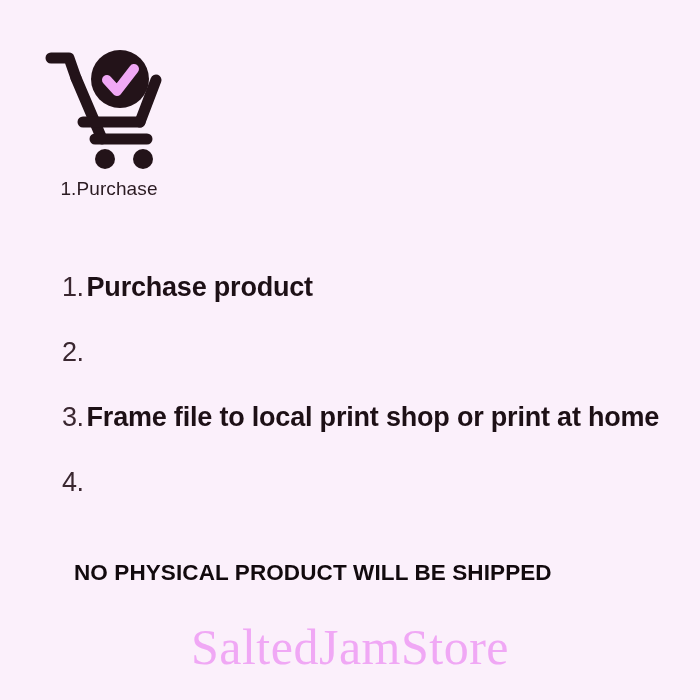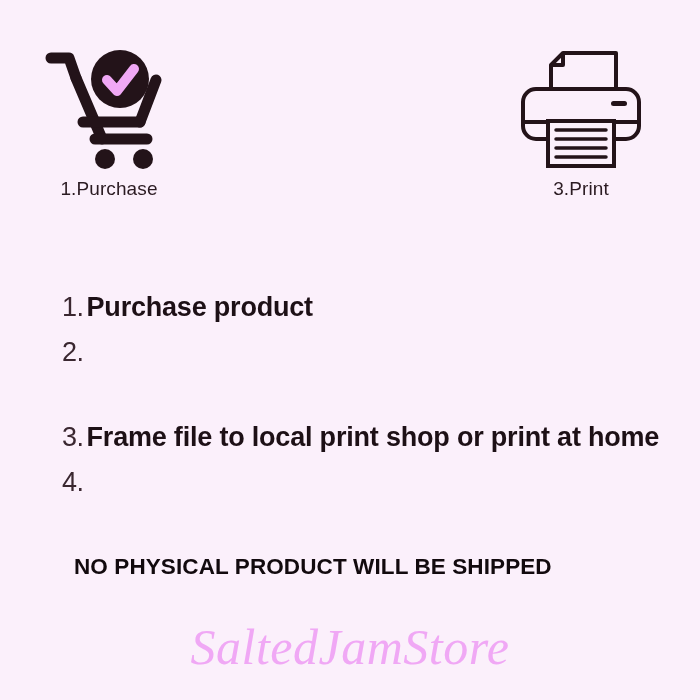--- a/index.html
+++ b/index.html
@@ -15,21 +15,21 @@
     font-family: "Liberation Sans", sans-serif;
     color: #231319;
     position: relative;
   }
 
   
   .icon-strip {
     display: flex;
     justify-content: space-between;
     align-items: flex-end;
-    padding: 14px 44px 0 34px;
+    padding: 14px 24px 0 34px;
     height: 200px;
   }
 
   .icon-step {
     display: flex;
     flex-direction: column;
     align-items: center;
     width: 150px;
   }
 
@@ -68,47 +68,45 @@
     margin-right: 3px;
     letter-spacing: -0.5px;
   }
 
   .step-text {
     font-size: 27px;
     font-weight: 700;
     color: #1d1016;
     letter-spacing: -0.2px;
     white-space: nowrap;
-    margin-top: 20px;
   }
 
   
   .notice {
     padding-left: 74px;
-    margin-top: 22px;
+    margin-top: 28px;
     font-size: 22.5px;
     font-weight: 700;
     letter-spacing: 0.1px;
     color: #120a0e;
     white-space: nowrap;
   }
 
   
   .shop-name {
     position: absolute;
     left: 0;
     right: 0;
     bottom: 24px;
     text-align: center;
     font-family: "Liberation Serif", serif;
     font-size: 50px;
     font-weight: 400;
     color: #f0a8f5;
     letter-spacing: 0.5px;
-    font-style: italic;
   }
 </style>
 </head>
 <body>
 
 <div class="icon-strip">
 
   <div class="icon-step">
     <div class="icon-art">
       <svg width="132" height="128" viewBox="0 0 132 128" aria-hidden="true">
@@ -129,44 +127,20 @@
         <circle cx="100" cy="115" r="10" fill="#231319"></circle>
 
         <circle cx="77" cy="35" r="29" fill="#231319"></circle>
         <path d="M64 36 L74 47 L91 25" fill="none" stroke="#f0a8f5" stroke-width="10" stroke-linecap="round" stroke-linejoin="round"></path>
       </svg>
     </div>
     <div class="icon-caption">1.Purchase</div>
   </div>
 
 
-  <div class="icon-step">
-    <div class="icon-art">
-      <svg width="128" height="128" viewBox="0 0 128 128" aria-hidden="true">
-
-        <path d="M34 21 L46 9 H99 V47 H34 Z" fill="#fbf0fb" stroke="#231319" stroke-width="4" stroke-linejoin="round"></path>
-        <path d="M46 9 V21 H34" fill="none" stroke="#231319" stroke-width="4" stroke-linejoin="round"></path>
-
-        <rect x="6" y="45" width="116" height="50" rx="13" fill="#fbf0fb" stroke="#231319" stroke-width="4"></rect>
-
-        <path d="M6 78 H122" fill="none" stroke="#231319" stroke-width="4"></path>
-
-        <rect x="94" y="57" width="16" height="5" rx="2.5" fill="#231319"></rect>
-
-        <rect x="31" y="77" width="66" height="45" fill="#fbf0fb" stroke="#231319" stroke-width="4"></rect>
-        <g stroke="#231319" stroke-width="3.5" stroke-linecap="round">
-          <path d="M39 86 H89"></path>
-          <path d="M39 95 H89"></path>
-          <path d="M39 104 H89"></path>
-          <path d="M39 113 H89"></path>
-        </g>
-      </svg>
-    </div>
-    <div class="icon-caption">3.Print</div>
-  </div>
 
 
 </div>
 
 <div class="steps-list">
 
   <div class="step-row">
     <span class="step-num">1.</span>
     <span class="step-text">Purchase product</span>
   </div>

